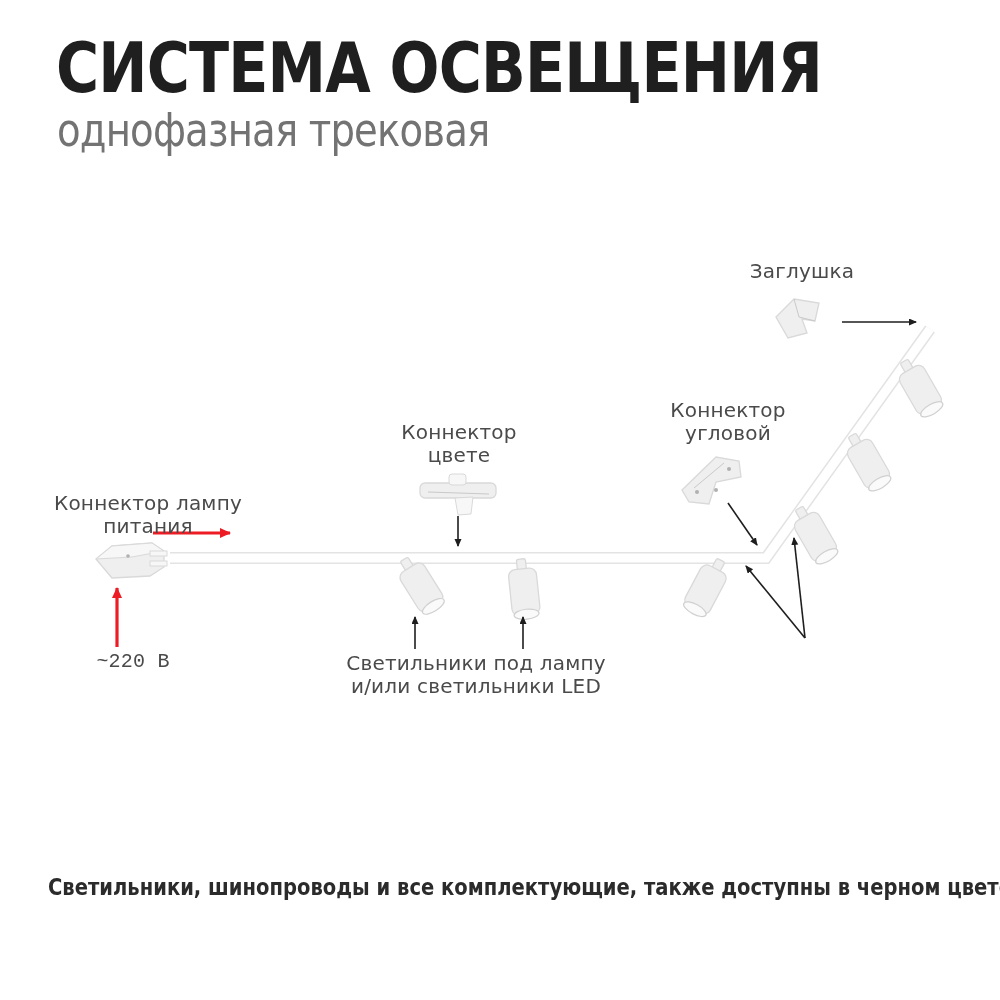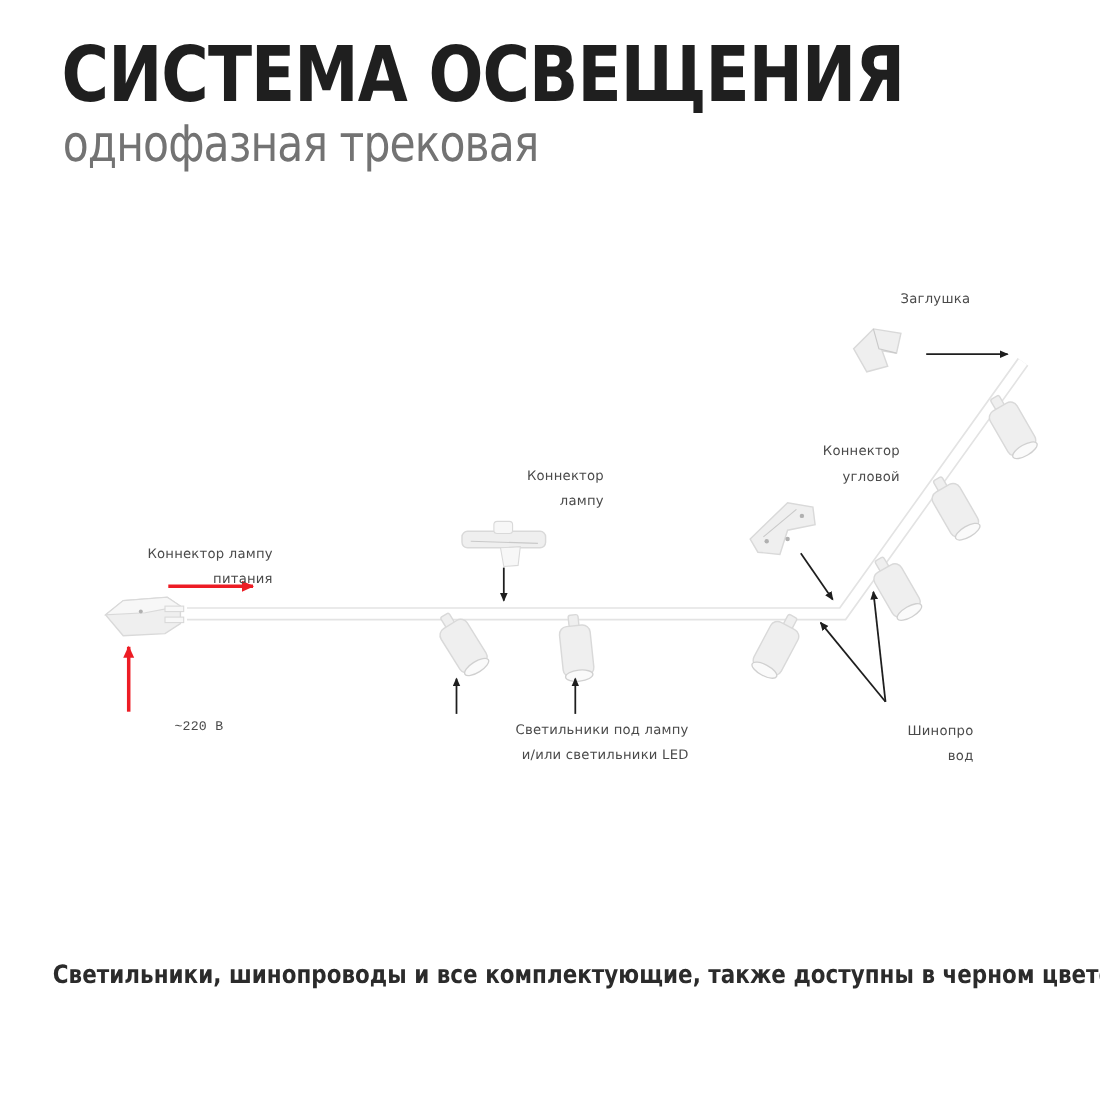--- a/index.html
+++ b/index.html
@@ -20,22 +20,22 @@
   .condense{display:inline-block;transform:scaleX(.84);transform-origin:0 50%;white-space:nowrap;}
   .title{
     position:absolute;left:56px;top:32px;font-size:70px;font-weight:bold;
     color:var(--text-dark);letter-spacing:-1px;line-height:1.05;
   }
   .subtitle{
     position:absolute;left:57px;top:106px;font-size:46px;font-weight:normal;
     color:#737373;letter-spacing:-1px;line-height:1.05;
   }
   .lbl{
-    position:absolute;font-size:12px;line-height:23px;color:var(--text-label);
-    text-align:right;letter-spacing:.2px;
+    position:absolute;font-size:20px;line-height:23px;color:var(--text-label);
+    text-align:center;letter-spacing:.2px;
   }
   .lbl-endcap   {left:722px;top:260px;width:160px;}
   .lbl-corner   {left:638px;top:399px;width:180px;}
   .lbl-straight {left:369px;top:421px;width:180px;}
   .lbl-power    {left:48px; top:492px;width:200px;}
   .lbl-voltage  {left:63px; top:650px;width:140px;font-family:Liberation Mono, monospace;}
   .lbl-lamps    {left:326px;top:652px;width:300px;}
   .lbl-track    {left:745px;top:653px;width:140px;}
   .footer-note{
     position:absolute;left:48px;top:874px;font-size:23px;font-weight:bold;
@@ -133,39 +133,35 @@
     <span>Заглушка</span>
   </div>
 
   <div class="lbl lbl-corner">
     <div>Коннектор</div>
     <div>угловой</div>
   </div>
 
   <div class="lbl lbl-straight">
     <div>Коннектор</div>
-    <div>лампу</div>
+    <div>цвете</div>
   </div>
 
   <div class="lbl lbl-power">
     <div>Коннектор лампу</div>
     <div>питания</div>
   </div>
 
   <div class="lbl lbl-voltage">
     <span>~220 В</span>
   </div>
 
   <div class="lbl lbl-lamps">
     <div>Светильники под лампу</div>
     <div>и/или светильники LED</div>
   </div>
 
-  <div class="lbl lbl-track">
-    <div>Шинопро</div>
-    <div>вод</div>
-  </div>
 
   <div class="footer-note">
     <span class="condense">Светильники, шинопроводы и все комплектующие, также доступны в черном цвете</span>
   </div>
 
 </div>
 
 </body></html>

